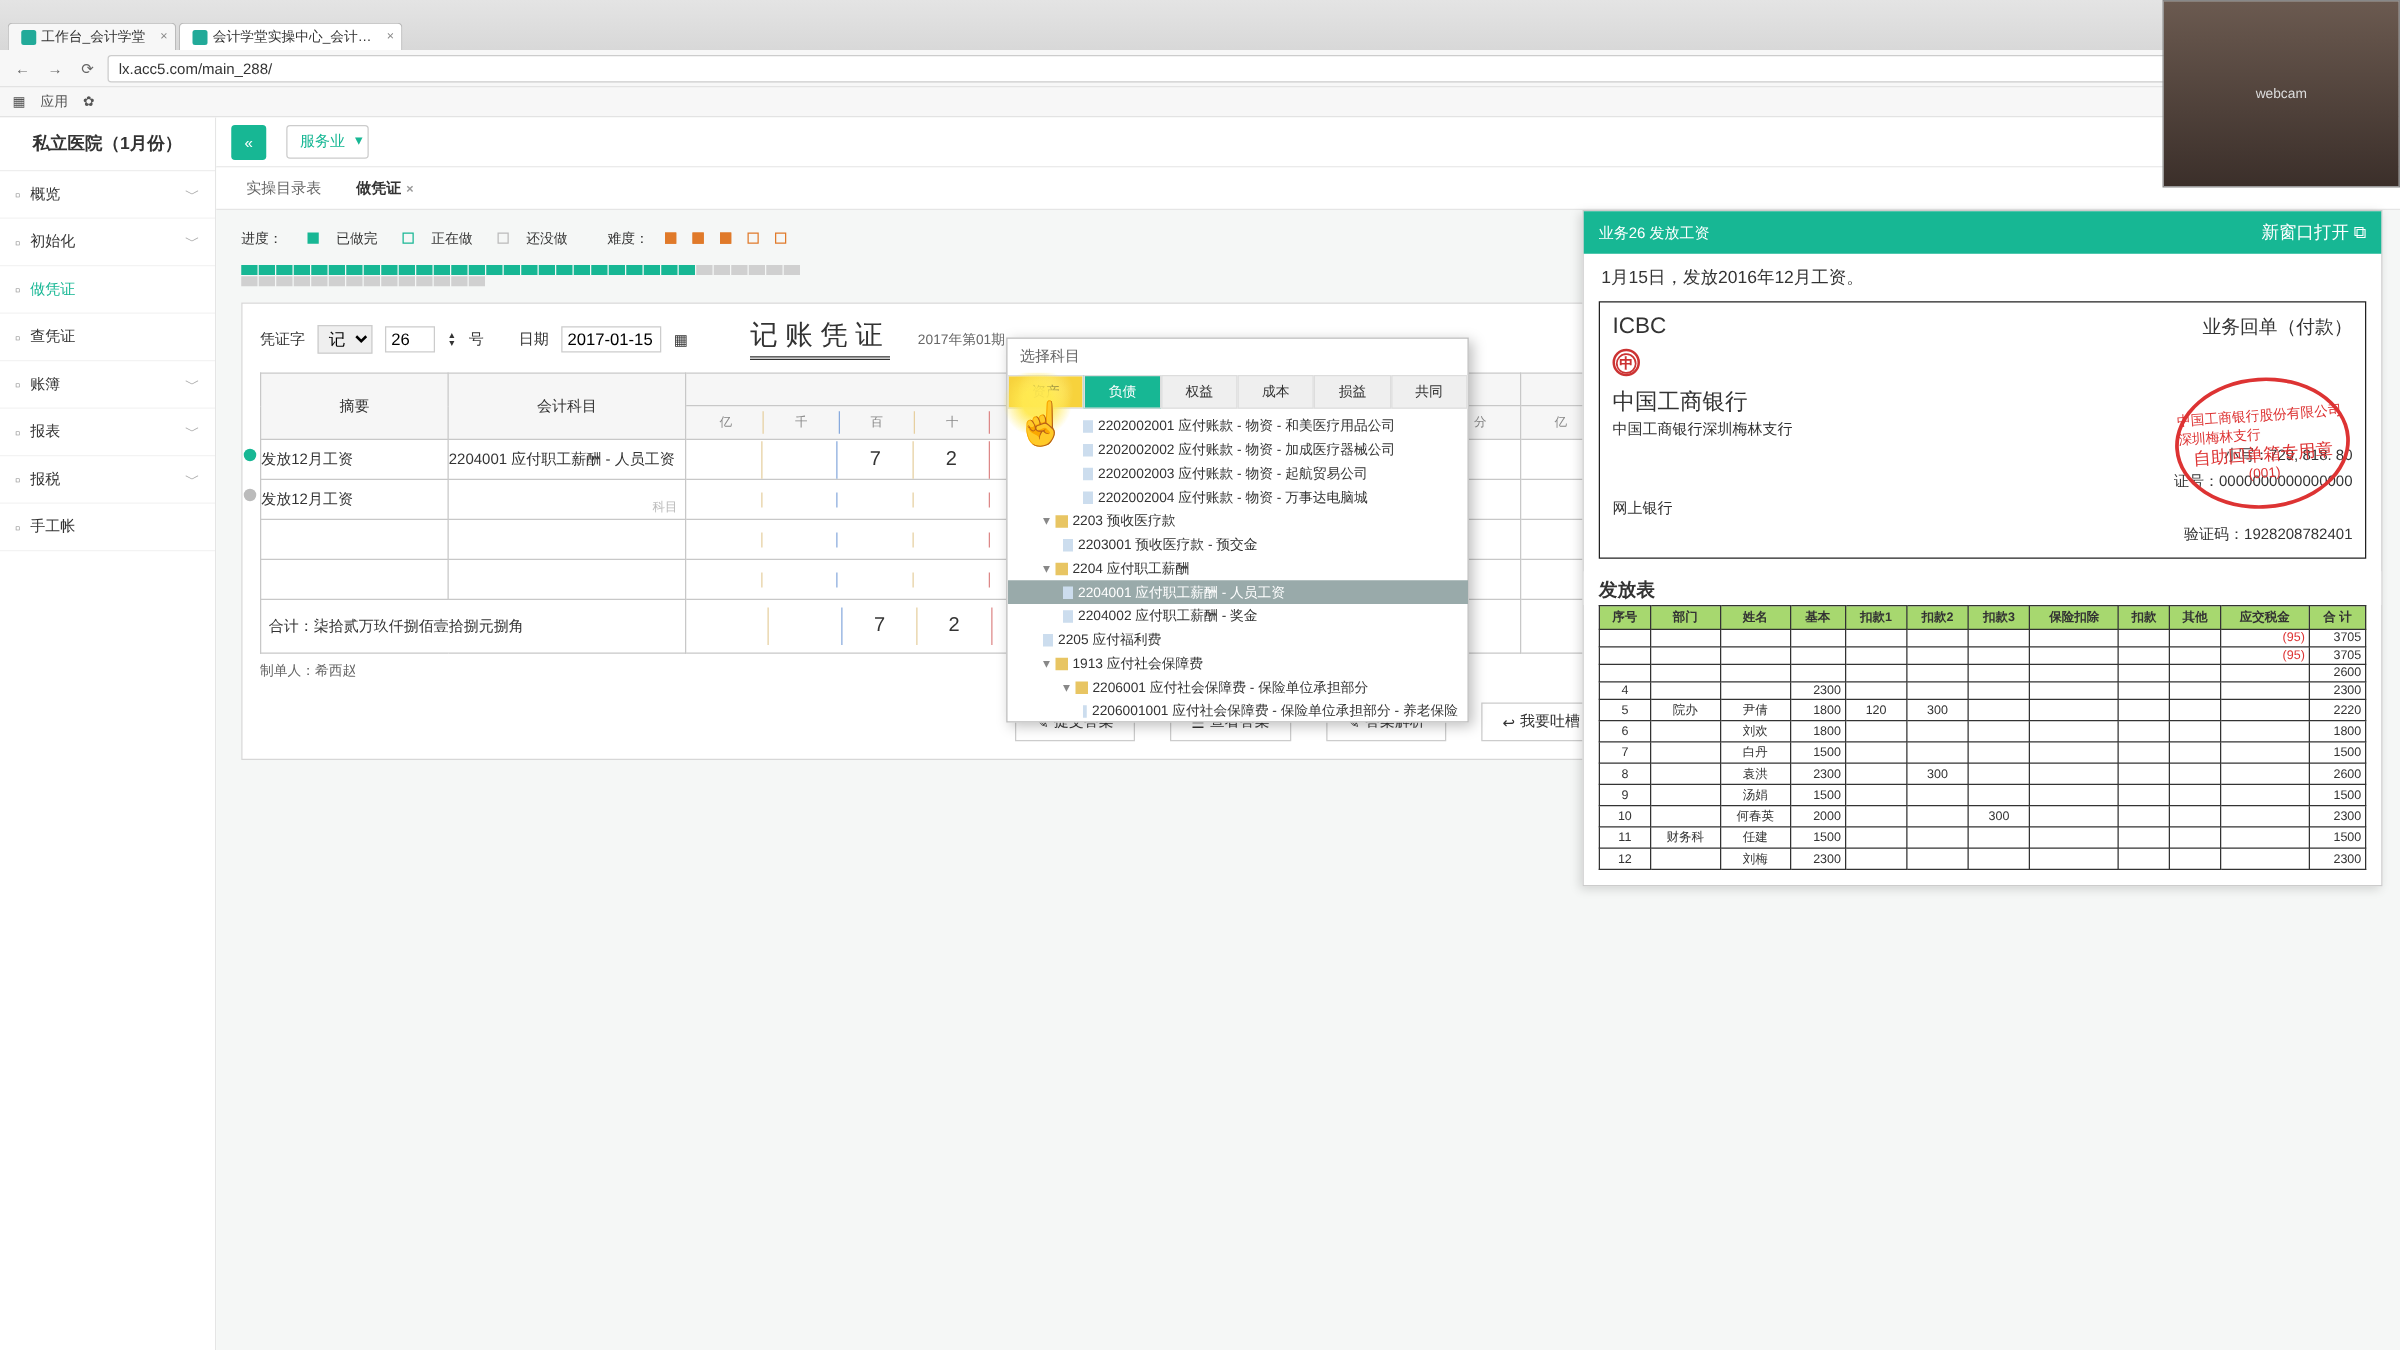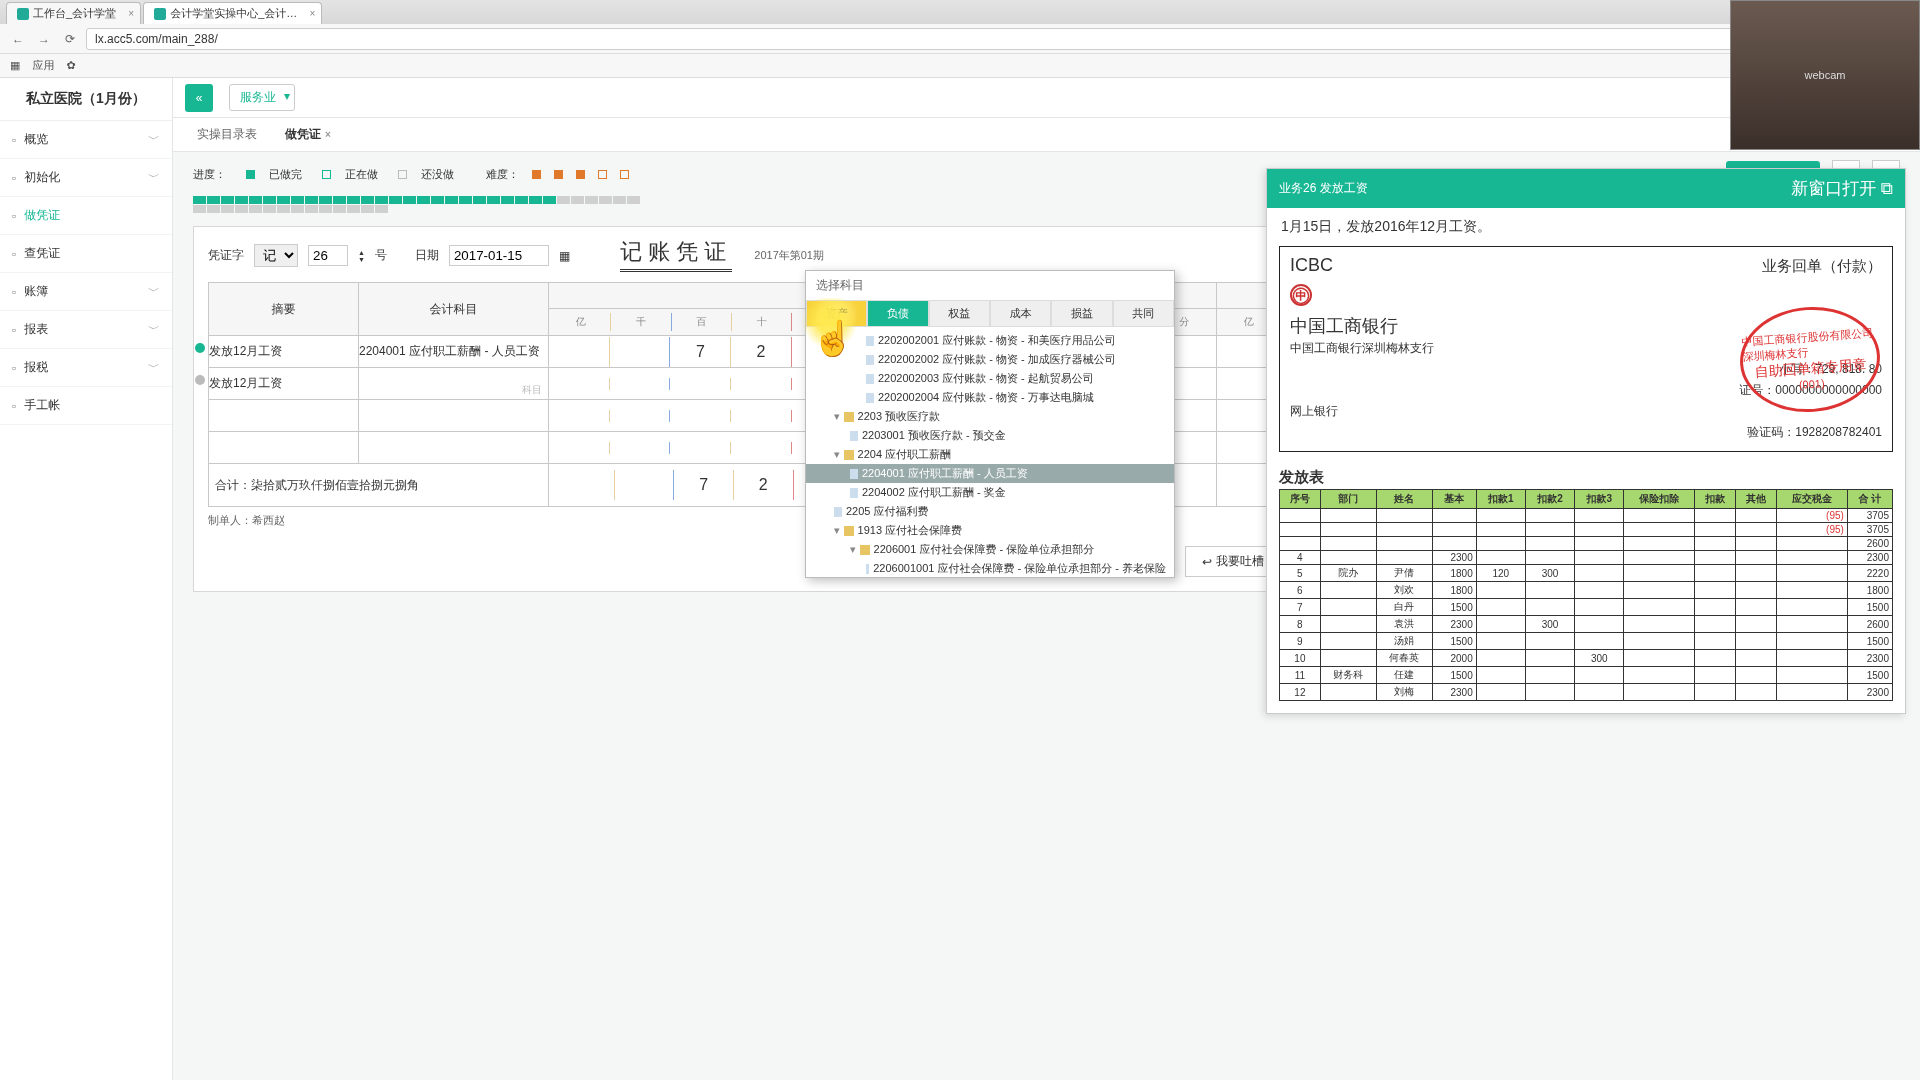--- a/index.html
+++ b/index.html
@@ -1,19 +1,19 @@
 <!DOCTYPE html>
 <html><head>
 <meta charset="utf-8">
 <style>
 * { box-sizing: border-box; margin: 0; padding: 0; }
 body { font-family: "Microsoft YaHei", Arial, sans-serif; font-size: 12px; background: #fff; color: #333; width: 1920px; height: 1080px; overflow: hidden; position: relative; }
 
 
-.browser-tabs { height: 24px; background: linear-gradient(#e4e4e4,#d8d8d8); display: flex; align-items: end; padding-left: 6px; gap: 2px; }
+.browser-tabs { height: 40px; background: linear-gradient(#e4e4e4,#d8d8d8); display: flex; align-items: end; padding-left: 6px; gap: 2px; }
 .tab { background: #f7f7f7; border: 1px solid #bbb; border-bottom: none; border-radius: 4px 4px 0 0; padding: 3px 24px 3px 10px; font-size: 11px; position: relative; display: flex; align-items: center; gap: 4px; }
 .tab.active { background: #fff; }
 .tab .favicon { width: 12px; height: 12px; background: #2a9; border-radius: 2px; }
 .tab .close { position: absolute; right: 6px; font-size: 10px; color: #888; }
 .toolbar { height: 30px; background: #f7f7f7; border-bottom: 1px solid #ddd; display: flex; align-items: center; gap: 6px; padding: 0 8px; }
 .toolbar .navbtn { width: 20px; height: 20px; display: flex; align-items: center; justify-content: center; color: #666; cursor: pointer; }
 .toolbar .url { flex: 1; background: #fff; border: 1px solid #ccc; border-radius: 3px; padding: 3px 8px; font-size: 12px; }
 .bookmarks { height: 24px; background: #f7f7f7; border-bottom: 1px solid #ddd; display: flex; align-items: center; gap: 12px; padding: 0 10px; font-size: 11px; color: #555; }
 
 
@@ -81,21 +81,21 @@
 .action-row { display: flex; gap: 28px; justify-content: center; padding: 12px 0 4px; }
 .action-btn { border: 1px solid #ccc; background: #fff; padding: 6px 16px; cursor: pointer; display: flex; align-items: center; gap: 4px; }
 
 .rowmark { position: absolute; left: -14px; width: 10px; height: 10px; border-radius: 50%; }
 .rowmark.on { background: #17b794; }
 .rowmark.off { background: #bbb; }
 
 
 .task-panel { position: absolute; right: 14px; top: 168px; width: 640px; background: #fff; border: 1px solid #ccc; box-shadow: -2px 2px 8px rgba(0,0,0,.15); z-index: 5; }
 .task-head { background: #17b794; color: #fff; padding: 8px 12px; display: flex; align-items: center; }
-.task-head .open { margin-left: auto; font-size: 17px; }
+.task-head .open { margin-left: auto; font-size: 14px; }
 .task-desc { padding: 10px 14px; font-size: 14px; }
 .bank-slip { margin: 0 12px 10px; border: 1px solid #222; padding: 8px 10px; position: relative; }
 .bank-title { text-align: center; font-size: 18px; display: flex; align-items: flex-start; justify-content: center; gap: 8px; flex-direction: column; }
 .bank-logo { color: #c33; font-size: 18px; border: 2px solid #c33; border-radius: 50%; width: 22px; height: 22px; display: inline-flex; align-items: center; justify-content: center; font-weight: bold; }
 .slip-type { position: absolute; right: 10px; top: 10px; font-size: 15px; }
 .slip-row { display: flex; justify-content: space-between; font-size: 12px; padding: 2px 0; }
 .stamp { position: absolute; right: 12px; top: 60px; width: 140px; height: 105px; border: 3px solid #d33; border-radius: 50%; color: #d33; display: flex; flex-direction: column; align-items: center; justify-content: center; font-size: 11px; transform: rotate(-4deg); }
 .stamp .big { font-size: 14px; }
 
 .salary-title { background: #fff; padding: 6px 12px 2px; font-size: 15px; font-weight: 600; }
@@ -289,21 +289,21 @@
       <div class="v-meta">
         <span>凭证字</span>
         <select><option>记</option></select>
         <input style="width: 40px;" value="26">
         <span style="display:inline-flex;flex-direction:column;font-size:7px;line-height:7px">
             <span>▲</span>
             <span>▼</span>
           </span>
         <span>号</span>
         <span style="margin-left:18px">日期</span>
-        <input style="width: 100px;" value="2017-01-15">
+        <input style="width: 80px;" value="2017-01-15">
         <span>▦</span>
         <span style="margin-left:40px" class="v-title">记账凭证</span>
         <span class="v-period">2017年第01期</span>
         <span class="v-attach"><span>附单据</span> <input style="width: 24px;" value="0"></span>
       </div>
 
       <table class="v-grid">
         <thead>
           <tr>
             <th rowspan="2" class="summary-col">摘要</th>

